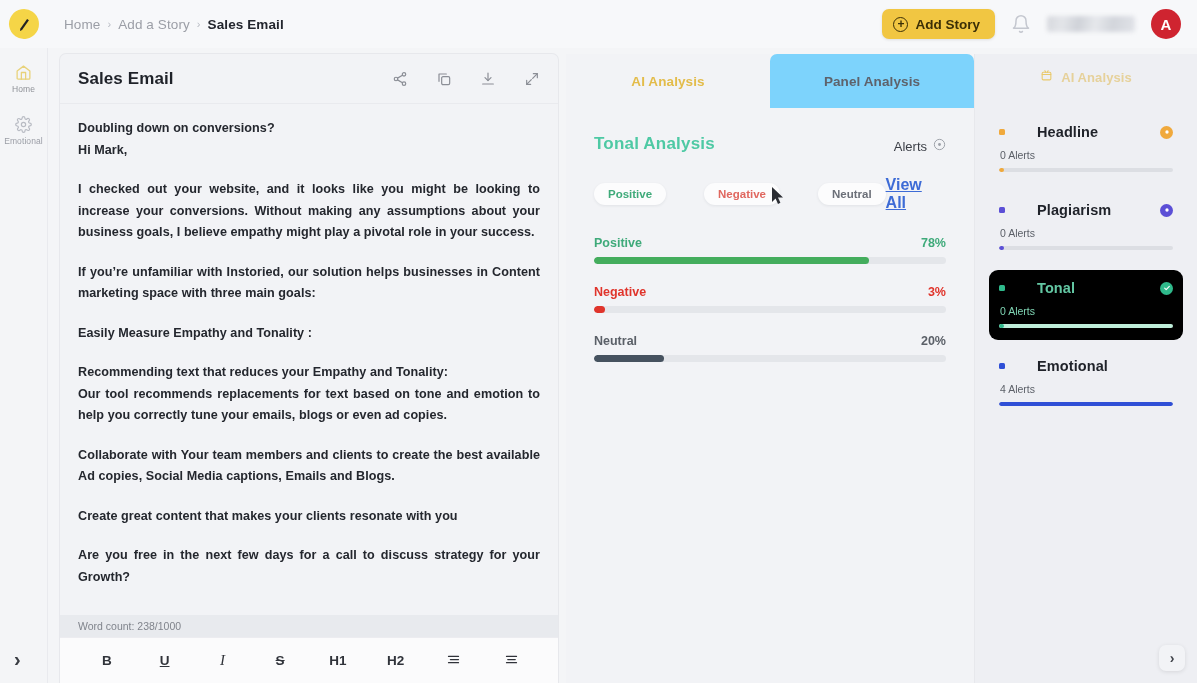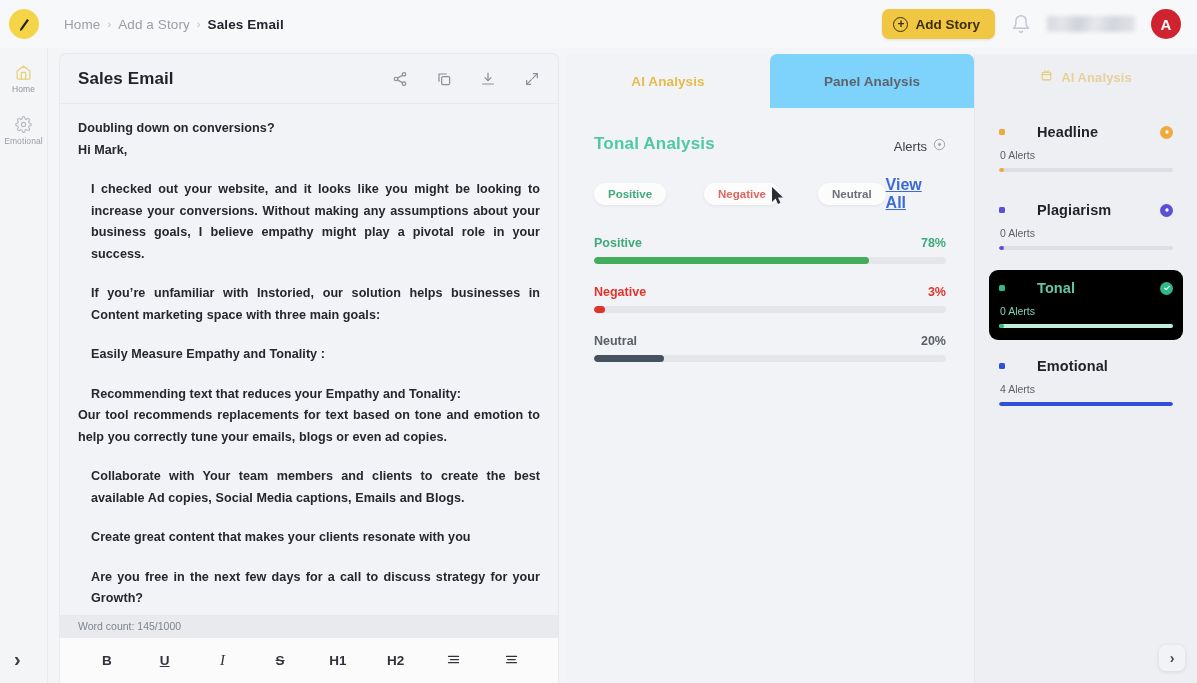--- a/index.html
+++ b/index.html
@@ -81,21 +81,21 @@
   .editor-icons { margin-left: auto; display: flex; align-items: center; gap: 28px; }
   .editor-icons svg { width: 16px; height: 16px; color: #8b8e96; display: block; cursor: pointer; }
   .editor-body {
     flex: 1 1 auto; padding: 14px 18px 6px 18px; overflow: hidden;
     position: relative;
   }
   .doc-p {
     font-size: 12.6px; line-height: 21.5px; color: #24272e; font-weight: bold;
     text-align: justify; margin-bottom: 0; letter-spacing: .05px;
   }
-  .doc-p.gap { margin-top: 18px; margin-left: 13px; }
+  .doc-p.gap { margin-top: 18px; }
   .editor-foot { flex: 0 0 auto; }
   .wordcount {
     height: 22px; background: #e8eaee; display: flex; align-items: center;
     padding-left: 18px; font-size: 10.5px; color: #80848c;
   }
   .toolbar {
     height: 46px; background: #fbfbfc; display: flex; align-items: center;
     padding: 0 18px; gap: 0; border-top: 1px solid #ececf0;
   }
   .tb-btn {
@@ -284,21 +284,21 @@
       <p class="doc-p gap">If you’re unfamiliar with Instoried, our solution helps businesses in Content marketing space with three main goals:</p>
       <p class="doc-p gap">Easily Measure Empathy and Tonality :</p>
       <p class="doc-p gap">Recommending text that reduces your Empathy and Tonality:</p>
       <p class="doc-p">Our tool recommends replacements for text based on tone and emotion to help you correctly tune your emails, blogs or even ad copies.</p>
       <p class="doc-p gap">Collaborate with Your team members and clients to create the best available Ad copies, Social Media captions, Emails and Blogs.</p>
       <p class="doc-p gap">Create great content that makes your clients resonate with you</p>
       <p class="doc-p gap">Are you free in the next few days for a call to discuss strategy for your Growth?</p>
     </div>
 
     <div class="editor-foot">
-      <div class="wordcount">Word count: 145/1000</div>
+      <div class="wordcount">Word count: 238/1000</div>
       <div class="toolbar">
         <div class="tb-btn bd">B</div>
         <div class="tb-btn un">U</div>
         <div class="tb-btn it">I</div>
         <div class="tb-btn st">S</div>
         <div class="tb-btn bd">H1</div>
         <div class="tb-btn bd">H2</div>
         <div class="tb-btn">
           <svg viewBox="0 0 24 24" fill="none" stroke="currentColor" stroke-width="2" stroke-linecap="round">
               <path d="M4 7h16M7 12h13M4 17h16"></path>

